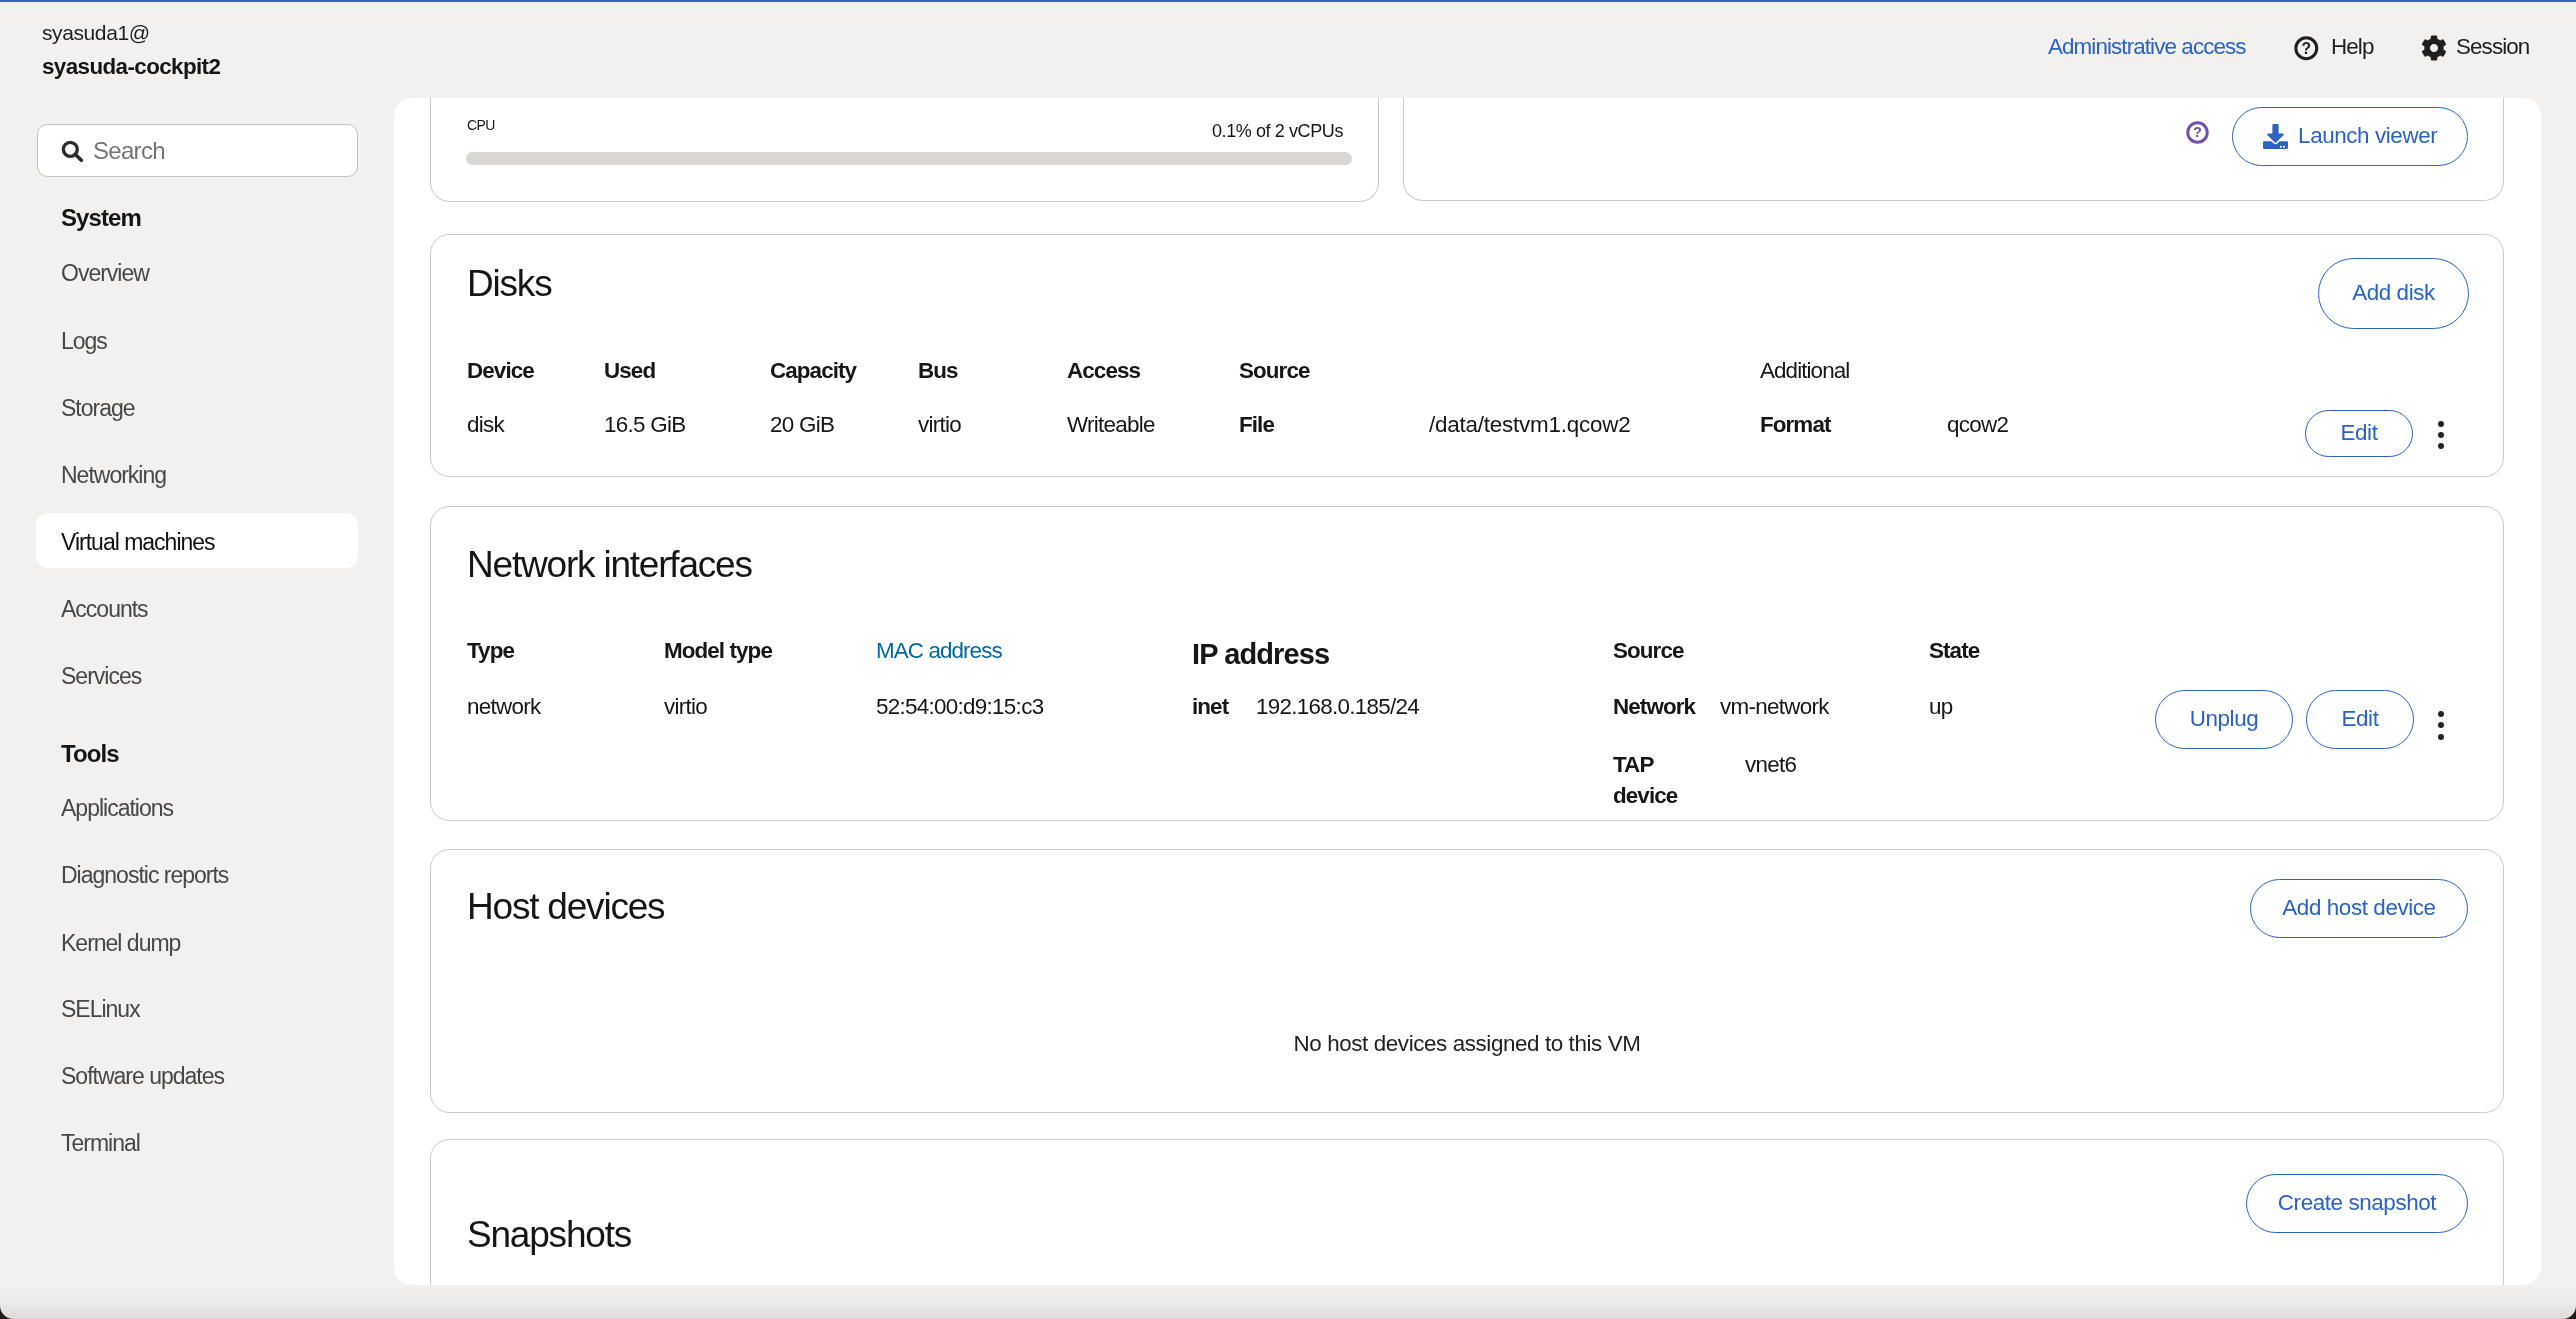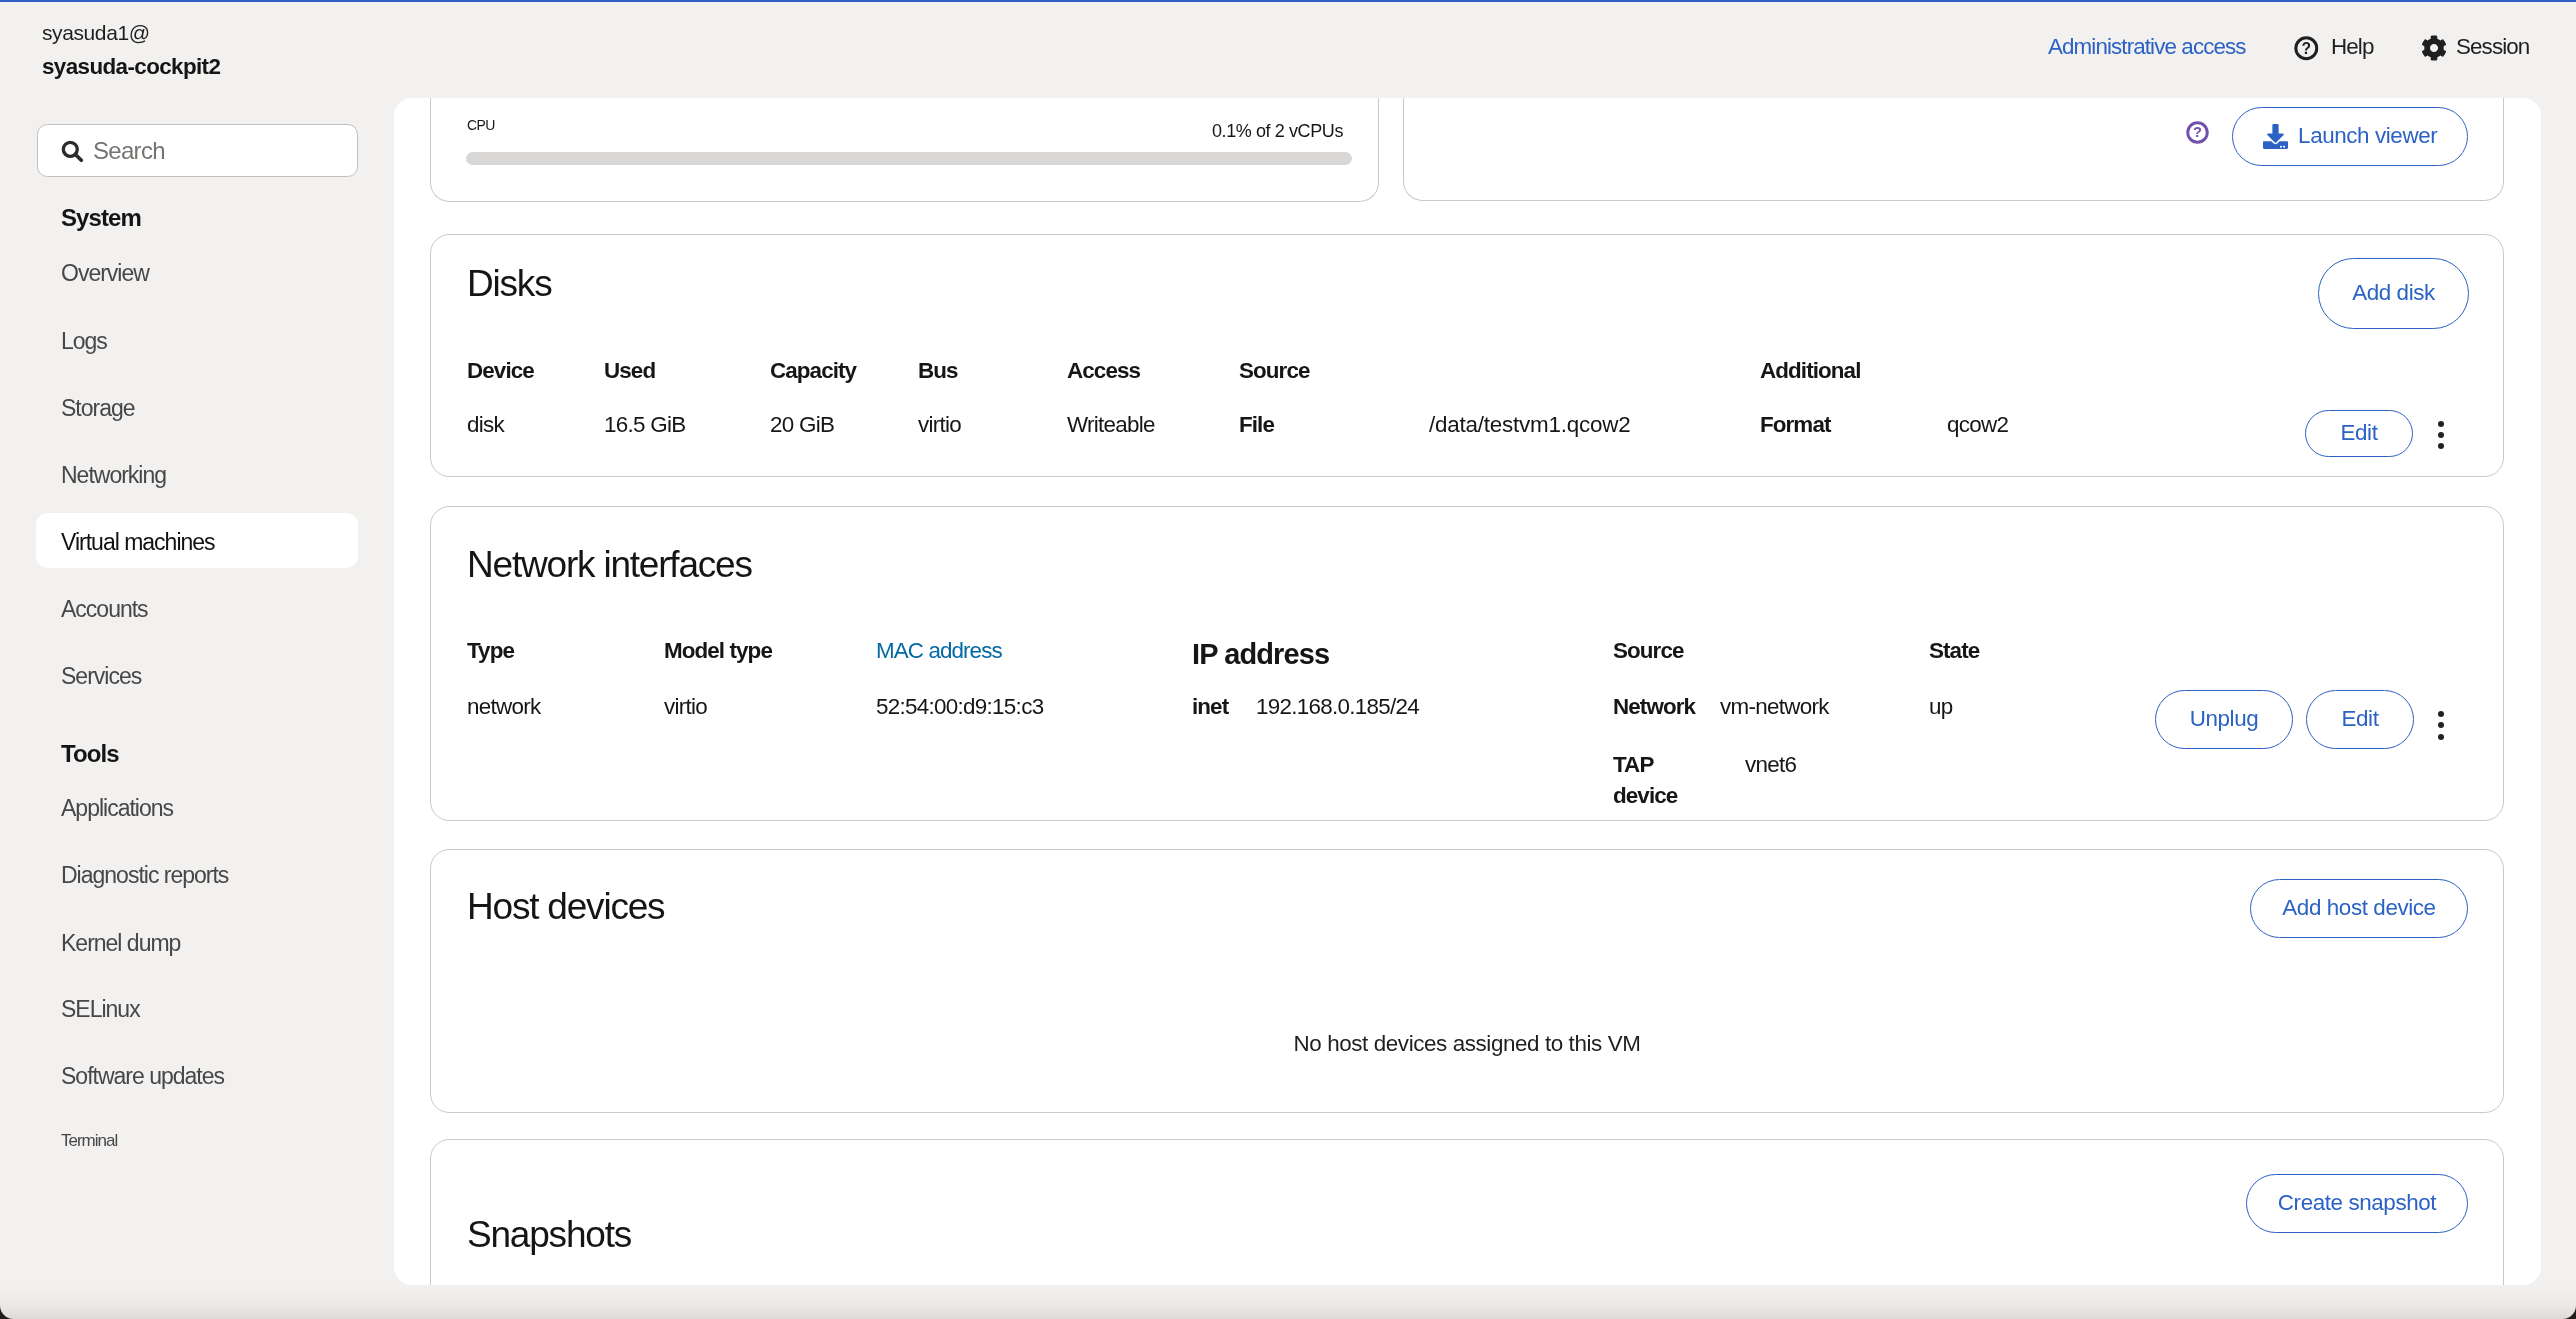--- a/index.html
+++ b/index.html
@@ -23,21 +23,21 @@
 <div style="position:absolute;left:61px;top:464px;font-size:23px;color:#474747;letter-spacing:-1px;white-space:nowrap;line-height:1;">Networking</div>
 <div style="position:absolute;left:61px;top:531px;font-size:23px;color:#111;letter-spacing:-1px;white-space:nowrap;line-height:1;">Virtual machines</div>
 <div style="position:absolute;left:61px;top:598px;font-size:23px;color:#474747;letter-spacing:-1px;white-space:nowrap;line-height:1;">Accounts</div>
 <div style="position:absolute;left:61px;top:665px;font-size:23px;color:#474747;letter-spacing:-1px;white-space:nowrap;line-height:1;">Services</div>
 <div style="position:absolute;left:61px;top:742px;font-size:24px;font-weight:700;color:#151515;letter-spacing:-0.9px;white-space:nowrap;line-height:1;">Tools</div>
 <div style="position:absolute;left:61px;top:797px;font-size:23px;color:#474747;letter-spacing:-1px;white-space:nowrap;line-height:1;">Applications</div>
 <div style="position:absolute;left:61px;top:864px;font-size:23px;color:#474747;letter-spacing:-1px;white-space:nowrap;line-height:1;">Diagnostic reports</div>
 <div style="position:absolute;left:61px;top:932px;font-size:23px;color:#474747;letter-spacing:-1px;white-space:nowrap;line-height:1;">Kernel dump</div>
 <div style="position:absolute;left:61px;top:998px;font-size:23px;color:#474747;letter-spacing:-1px;white-space:nowrap;line-height:1;">SELinux</div>
 <div style="position:absolute;left:61px;top:1065px;font-size:23px;color:#474747;letter-spacing:-1px;white-space:nowrap;line-height:1;">Software updates</div>
-<div style="position:absolute;left:61px;top:1132px;font-size:17px;color:#474747;letter-spacing:-1px;white-space:nowrap;line-height:1;text-align:right;">Terminal</div>
+<div style="position:absolute;left:61px;top:1132px;font-size:23px;color:#474747;letter-spacing:-1px;white-space:nowrap;line-height:1;text-align:right;">Terminal</div>
 <div style="position:absolute;left:2048px;top:36px;font-size:22.4px;color:#2b62c4;letter-spacing:-0.9px;white-space:nowrap;line-height:1;">Administrative access</div>
 <svg style="position:absolute;left:2294px;top:36px" width="24.6" height="24.6" viewBox="0 0 33 33">
     <circle cx="16.5" cy="16.5" r="14" fill="none" stroke="#1f1f1f" stroke-width="4"></circle>
     <text x="16.5" y="23.5" font-size="21" font-weight="700" text-anchor="middle" fill="#1f1f1f" font-family="Liberation Sans,sans-serif">?</text>
   </svg>
 <div style="position:absolute;left:2331px;top:36px;font-size:22.4px;color:#1f1f1f;letter-spacing:-0.9px;white-space:nowrap;line-height:1;">Help</div>
 <svg style="position:absolute;left:2421px;top:35px" width="26" height="26" viewBox="0 0 512 512">
     <path fill="#1f1f1f" d="M487.4 315.7l-42.6-24.6c4.3-23.2 4.3-47 0-70.2l42.6-24.6c4.9-2.8 7.1-8.6 5.5-14-11.1-35.6-30-67.8-54.7-94.6-3.8-4.1-10-5.1-14.8-2.3L380.8 110c-17.9-15.4-38.5-27.3-60.8-35.1V25.8c0-5.6-3.9-10.5-9.4-11.7-36.7-8.2-74.3-7.8-109.2 0-5.5 1.2-9.4 6.1-9.4 11.7V75c-22.2 7.9-42.8 19.8-60.8 35.1L88.7 85.5c-4.9-2.8-11-1.9-14.8 2.3-24.7 26.7-43.6 58.9-54.7 94.6-1.7 5.4.6 11.2 5.5 14L67.3 221c-4.3 23.2-4.3 47 0 70.2l-42.6 24.6c-4.9 2.8-7.1 8.6-5.5 14 11.1 35.6 30 67.8 54.7 94.6 3.8 4.1 10 5.1 14.8 2.3l42.6-24.6c17.9 15.4 38.5 27.3 60.8 35.1v49.2c0 5.6 3.9 10.5 9.4 11.7 36.7 8.2 74.3 7.8 109.2 0 5.5-1.2 9.4-6.1 9.4-11.7v-49.2c22.2-7.9 42.8-19.8 60.8-35.1l42.6 24.6c4.9 2.8 11 1.9 14.8-2.3 24.7-26.7 43.6-58.9 54.7-94.6 1.5-5.5-.7-11.3-5.6-14.1zM256 336c-44.1 0-80-35.9-80-80s35.9-80 80-80 80 35.9 80 80-35.9 80-80 80z"></path>
   </svg>
 <div style="position:absolute;left:2456px;top:36px;font-size:22.4px;color:#1f1f1f;letter-spacing:-0.9px;white-space:nowrap;line-height:1;">Session</div>
@@ -58,21 +58,21 @@
     </div>
     <div style="position:absolute;left:36px;top:136px;width:2074px;height:243px;background:#fff;border:1.1px solid #c9c9c9;border-radius:19.4px;"></div>
     <div style="position:absolute;left:73px;top:167px;font-size:37px;color:#151515;letter-spacing:-1.2px;white-space:nowrap;line-height:1;">Disks</div>
     <div style="position:absolute;left:1924px;top:160px;width:151px;height:71px;border:1.5px solid #2b62c4;border-radius:59px;box-sizing:border-box;display:flex;align-items:center;justify-content:center;color:#2b62c4;font-size:22.4px;letter-spacing:-0.4px;white-space:nowrap;line-height:1;">Add disk</div>
     <div style="position:absolute;left:73px;top:262px;font-size:22.4px;font-weight:700;color:#161616;letter-spacing:-0.9px;white-space:nowrap;line-height:1;">Device</div>
     <div style="position:absolute;left:210px;top:262px;font-size:22.4px;font-weight:700;color:#161616;letter-spacing:-0.9px;white-space:nowrap;line-height:1;">Used</div>
     <div style="position:absolute;left:376px;top:262px;font-size:22.4px;font-weight:700;color:#161616;letter-spacing:-0.9px;white-space:nowrap;line-height:1;">Capacity</div>
     <div style="position:absolute;left:524px;top:262px;font-size:22.4px;font-weight:700;color:#161616;letter-spacing:-0.9px;white-space:nowrap;line-height:1;">Bus</div>
     <div style="position:absolute;left:673px;top:262px;font-size:22.4px;font-weight:700;color:#161616;letter-spacing:-0.9px;white-space:nowrap;line-height:1;">Access</div>
     <div style="position:absolute;left:845px;top:262px;font-size:22.4px;font-weight:700;color:#161616;letter-spacing:-0.9px;white-space:nowrap;line-height:1;">Source</div>
-    <div style="position:absolute;left:1366px;top:262px;font-size:22.4px;font-weight:700;color:#161616;letter-spacing:-0.9px;white-space:nowrap;line-height:1;">Additional</div>
+    <div style="position:absolute;left:1366px;top:262px;font-size:22.4px;font-weight:400;color:#161616;letter-spacing:-0.9px;white-space:nowrap;line-height:1;">Additional</div>
     <div style="position:absolute;left:73px;top:316px;font-size:22.4px;color:#161616;letter-spacing:-0.7px;white-space:nowrap;line-height:1;">disk</div>
     <div style="position:absolute;left:210px;top:316px;font-size:22.4px;color:#161616;letter-spacing:-0.7px;white-space:nowrap;line-height:1;">16.5 GiB</div>
     <div style="position:absolute;left:376px;top:316px;font-size:22.4px;color:#161616;letter-spacing:-0.7px;white-space:nowrap;line-height:1;">20 GiB</div>
     <div style="position:absolute;left:524px;top:316px;font-size:22.4px;color:#161616;letter-spacing:-0.7px;white-space:nowrap;line-height:1;">virtio</div>
     <div style="position:absolute;left:673px;top:316px;font-size:22.4px;color:#161616;letter-spacing:-0.7px;white-space:nowrap;line-height:1;">Writeable</div>
     <div style="position:absolute;left:845px;top:316px;font-size:22.4px;font-weight:700;color:#161616;letter-spacing:-0.9px;white-space:nowrap;line-height:1;">File</div>
     <div style="position:absolute;left:1366px;top:316px;font-size:22.4px;font-weight:700;color:#161616;letter-spacing:-0.9px;white-space:nowrap;line-height:1;">Format</div>
     <div style="position:absolute;left:1553px;top:316px;font-size:22.4px;color:#161616;letter-spacing:-0.7px;white-space:nowrap;line-height:1;">qcow2</div>
     <div style="position:absolute;left:1035px;top:316px;font-size:22.4px;color:#161616;letter-spacing:-0.2px;white-space:nowrap;line-height:1;">/data/testvm1.qcow2</div>
     <div style="position:absolute;left:1911px;top:312px;width:108px;height:47px;border:1.5px solid #2b62c4;border-radius:47px;box-sizing:border-box;display:flex;align-items:center;justify-content:center;color:#2b62c4;font-size:22.4px;letter-spacing:-0.4px;white-space:nowrap;line-height:1;">Edit</div>

